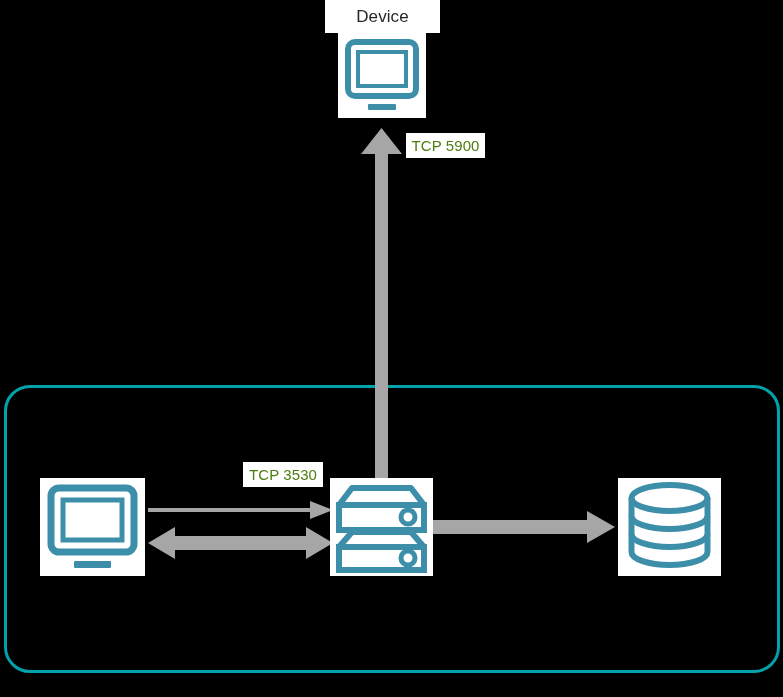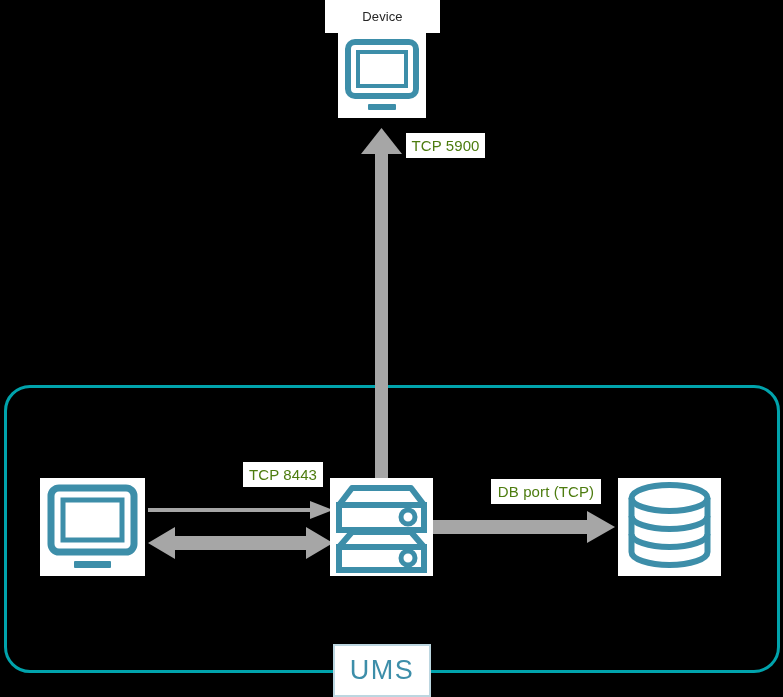--- a/index.html
+++ b/index.html
@@ -40,21 +40,21 @@
     font-size: 15px;
     line-height: 1;
     display: flex;
     align-items: center;
     justify-content: center;
     white-space: nowrap;
     letter-spacing: 0.1px;
   }
 
   .label-device {
-    font-size: 13px;
+    font-size: 17px;
     color: #262626;
   }
 
   
   .group-box {
     position: absolute;
     border: 3px solid #00a3ac;
     border-radius: 26px;
     box-sizing: border-box;
     background: transparent;
@@ -110,21 +110,21 @@
     <rect x="11" y="10" width="83" height="64" rx="8" ry="8" fill="none" stroke="#3d8ea9" stroke-width="7"></rect>
     <rect x="23" y="22" width="59" height="40" fill="none" stroke="#3d8ea9" stroke-width="5"></rect>
     <rect x="34" y="83" width="37" height="7" rx="1" ry="1" fill="#3d8ea9"></rect>
   </svg>
 
   <svg class="abs" style="left:148px; top:500px;" width="185" height="24" viewBox="0 0 185 24">
     <rect x="0" y="8" width="166" height="4" fill="#a6a6a6"></rect>
     <polygon points="185,10 162,1 162,19" fill="#a6a6a6"></polygon>
   </svg>
 
-  <div class="label" style="left:243px; top:462px; width:80px; height:25px;">TCP 8443</div>
+  <div class="label" style="left:243px; top:462px; width:80px; height:25px;">TCP 3530</div>
 
   <svg class="abs" style="left:148px; top:524px;" width="185" height="38" viewBox="0 0 185 38">
     <rect x="25" y="12" width="135" height="14" fill="#a6a6a6"></rect>
     <polygon points="0,19 27,3 27,35" fill="#a6a6a6"></polygon>
     <polygon points="185,19 158,3 158,35" fill="#a6a6a6"></polygon>
   </svg>
 
   <div class="plate" style="left:330px; top:478px; width:103px; height:98px;"></div>
 
   <svg class="abs" style="left:330px; top:478px;" width="103" height="98" viewBox="0 0 103 98">
@@ -136,32 +136,30 @@
     <path d="M9 69 L22 54 L81 54 L94 69" fill="none" stroke="#3d8ea9" stroke-width="6" stroke-linejoin="round"></path>
     <rect x="9" y="69" width="85" height="23" fill="none" stroke="#3d8ea9" stroke-width="6"></rect>
     <circle cx="78" cy="80" r="7" fill="none" stroke="#3d8ea9" stroke-width="5"></circle>
   </svg>
 
   <svg class="abs" style="left:433px; top:508px;" width="182" height="38" viewBox="0 0 182 38">
     <rect x="0" y="12" width="155" height="14" fill="#a6a6a6"></rect>
     <polygon points="182,19 154,3 154,35" fill="#a6a6a6"></polygon>
   </svg>
 
-  <div class="label" style="left:491px; top:479px; width:110px; height:25px;">DB port (TCP)</div>
 
   <div class="plate" style="left:618px; top:478px; width:103px; height:98px;"></div>
 
   <svg class="abs" style="left:618px; top:478px;" width="103" height="98" viewBox="0 0 103 98">
 
     <ellipse cx="51.5" cy="20" rx="38" ry="13" fill="none" stroke="#3d8ea9" stroke-width="6"></ellipse>
 
     <path d="M13.5 20 L13.5 74" fill="none" stroke="#3d8ea9" stroke-width="6"></path>
     <path d="M89.5 20 L89.5 74" fill="none" stroke="#3d8ea9" stroke-width="6"></path>
 
     <path d="M13.5 74 A38 13 0 0 0 89.5 74" fill="none" stroke="#3d8ea9" stroke-width="6"></path>
 
     <path d="M13.5 38 A38 13 0 0 0 89.5 38" fill="none" stroke="#3d8ea9" stroke-width="6"></path>
     <path d="M13.5 56 A38 13 0 0 0 89.5 56" fill="none" stroke="#3d8ea9" stroke-width="6"></path>
   </svg>
 
-  <div class="ums-tag" style="left:333px; top:644px; width:98px; height:53px;">UMS</div>
 
 </div>
 
 </body></html>

